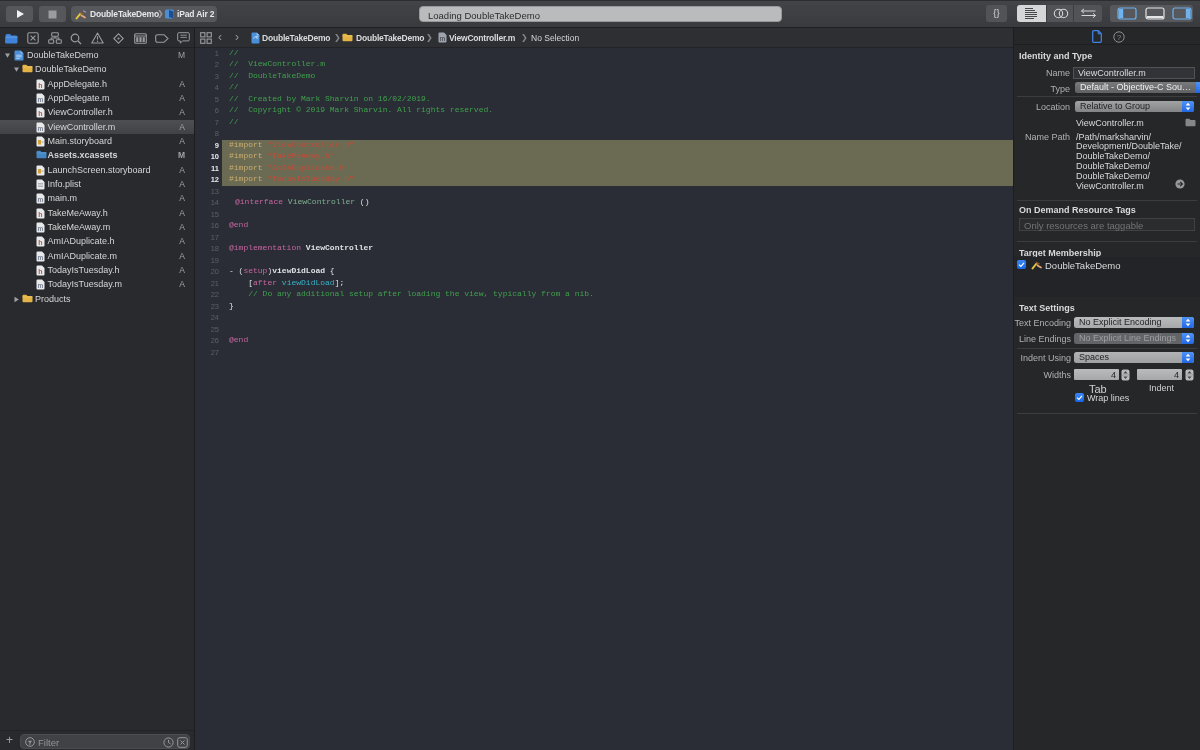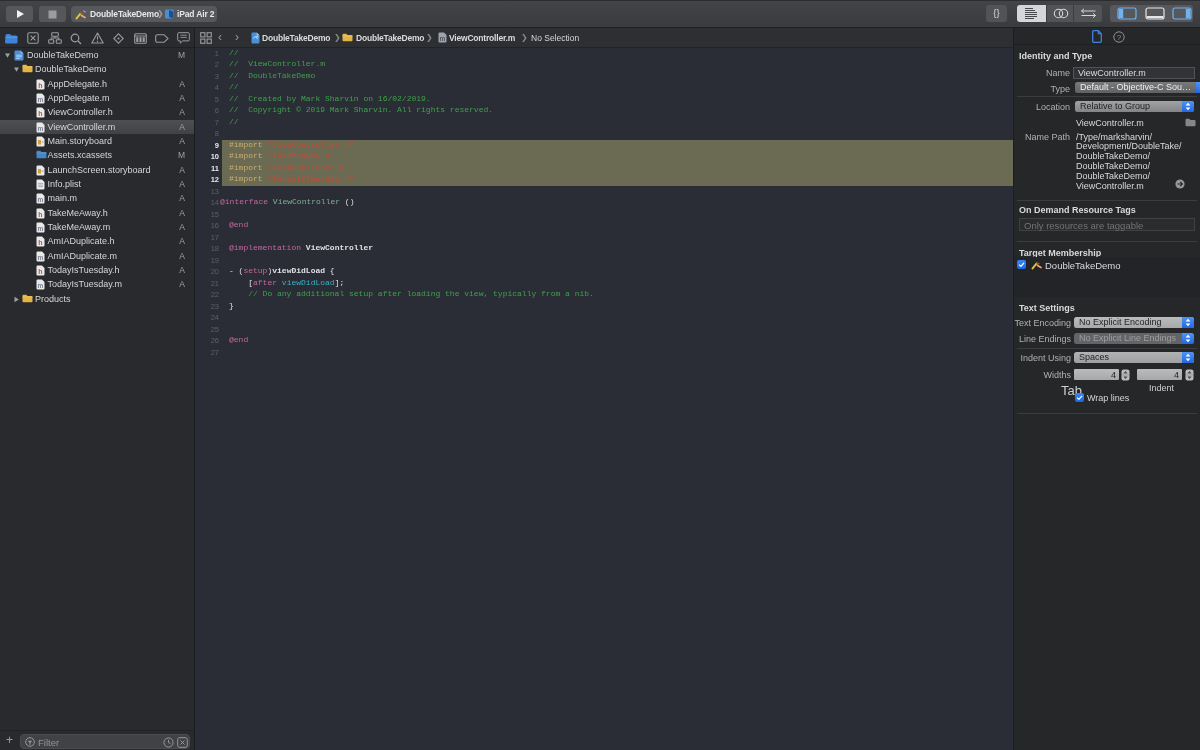--- a/index.html
+++ b/index.html
@@ -45,20 +45,23 @@
         <path d="M8.5 2 L10.5 3" stroke="#b08ad2" stroke-width="1.2" stroke-linecap="round"></path>
       </svg>
       <span class="abs" style="left:19px;top:0">DoubleTakeDemo</span>
       <span class="abs" style="left:86px;top:0;color:#9a9b9e;font-weight:normal;font-size:8px">❯</span>
       <svg class="abs" style="left:93px;top:3px" width="11" height="10">
         <rect x="1" y="0.5" width="9" height="9" rx="1.5" fill="#4a8fd6"></rect>
         <path d="M5 1 L9.5 2.5 L9.5 9.5 L5 8 Z" fill="#1d4e8f"></path>
       </svg>
       <span class="abs" style="left:106px;top:0">iPad Air 2</span>
     </div>
+<div class="abs" style="left:419px;top:6px;width:363px;height:16px;background:#b9bbbd;border-radius:4px;border:1px solid #97999b">
+      <span class="abs" style="left:8px;top:3px;font-size:9.5px;color:#2d2d2e">Loading DoubleTakeDemo</span>
+    </div>
 <div class="abs" style="left:986px;top:5px;width:21px;height:17px;background:#525357;border-radius:3px;color:#d9dadc;font-size:9.5px;text-align:center;line-height:16px">{}</div>
 <div class="abs" style="left:1017px;top:5px;width:85px;height:17px;background:#525357;border-radius:3px;overflow:hidden">
 <div class="abs" style="left:0;top:0;width:29px;height:17px;background:#d5d6d8">
         <svg width="29" height="17">
           <g stroke="#46474a" stroke-width="1">
             <line x1="8" y1="3.5" x2="16" y2="3.5"></line>
             <line x1="8" y1="5.5" x2="18" y2="5.5"></line>
             <line x1="8" y1="7.5" x2="20" y2="7.5"></line>
             <line x1="8" y1="9.5" x2="20" y2="9.5"></line>
             <line x1="8" y1="11.5" x2="20" y2="11.5"></line>
@@ -237,21 +240,21 @@
 <span class="abs" style="left:36.0px;top:2px">
           <svg width="9" height="11">
             <path d="M0.5 1.5 a1 1 0 0 1 1-1 h4.5 l2.5 2.5 v6.5 a1 1 0 0 1 -1 1 h-6 a1 1 0 0 1 -1-1 Z" fill="#e8e9ea"></path>
             <rect x="2" y="4" width="3" height="4.5" fill="#cfa13c"></rect>
             <path d="M5.5 6 L7.5 6" stroke="#8a8b8d" stroke-width="0.8"></path>
           </svg>
         </span>
 <span class="abs" style="left:47.5px">Main.storyboard</span>
 <span class="stat">A</span>
 </div>
-<div class="trow" style="top:100.31px;">
+<div class="trow" style="top:100.31px;font-weight:bold;">
 <span class="abs" style="left:36.0px;top:2px">
           <svg width="11" height="9">
             <path d="M0.5 1.8 a1 1 0 0 1 1-1 h2.8 l1.2 1.3 h4 a1 1 0 0 1 1 1 v4.1 a1 1 0 0 1 -1 1 h-8 a1 1 0 0 1 -1-1 Z" fill="#4586c4"></path>
             <path d="M0.5 3 h10" stroke="#64a0d6" stroke-width="0.7"></path>
           </svg>
         </span>
 <span class="abs" style="left:47.5px">Assets.xcassets</span>
 <span class="stat">M</span>
 </div>
 <div class="trow" style="top:114.64px;">
@@ -441,21 +444,21 @@
 <div class="gn gnb" style="top:139.50px">9</div>
 <div class="ln" style="left:229px;top:139.50px"><span class="imp">#import</span> <span class="str">"ViewController.h"</span></div>
 <div class="gn gnb" style="top:151.00px">10</div>
 <div class="ln" style="left:229px;top:151.00px"><span class="imp">#import</span> <span class="str">"TakeMeAway.h"</span></div>
 <div class="gn gnb" style="top:162.50px">11</div>
 <div class="ln" style="left:229px;top:162.50px"><span class="imp">#import</span> <span class="str">"AmIADuplicate.h"</span></div>
 <div class="gn gnb" style="top:174.00px">12</div>
 <div class="ln" style="left:229px;top:174.00px"><span class="imp">#import</span> <span class="str">"TodayIsTuesday.h"</span></div>
 <div class="gn" style="top:185.50px">13</div>
 <div class="gn" style="top:197.00px">14</div>
-<div class="ln" style="left:220px;top:197.00px"><span class="p">@interface</span> <span class="tg">ViewController</span> ()</div>
+<div class="ln" style="left:235px;top:197.00px"><span class="p">@interface</span> <span class="tg">ViewController</span> ()</div>
 <div class="gn" style="top:208.50px">15</div>
 <div class="gn" style="top:220.00px">16</div>
 <div class="ln" style="left:229px;top:220.00px"><span class="p">@end</span></div>
 <div class="gn" style="top:231.50px">17</div>
 <div class="gn" style="top:243.00px">18</div>
 <div class="ln" style="left:229px;top:243.00px"><span class="p">@implementation</span> <span class="wb">ViewController</span></div>
 <div class="gn" style="top:254.50px">19</div>
 <div class="gn" style="top:266.00px">20</div>
 <div class="ln" style="left:229px;top:266.00px">- (<span class="p">setup</span>)<span class="wb">viewDidLoad</span> {</div>
 <div class="gn" style="top:277.50px">21</div>
@@ -498,21 +501,21 @@
 <div class="pop" style="left:1075px;top:100.5px;width:119px;background:linear-gradient(#a2a3a5,#838486);color:#1f1f20">Relative to Group<span class="bluecap">
       <svg width="12" height="11">
         <path d="M6 1.8 L8.4 4.4 H3.6 Z M6 9.2 L8.4 6.6 H3.6 Z" fill="#fff"></path>
       </svg>
     </span></div>
 <div class="val" style="left:1076px;top:117.5px">ViewController.m</div>
 <svg class="abs" style="left:1185px;top:118px" width="11" height="9">
     <path d="M0.5 1.8 a1 1 0 0 1 1-1 h2.8 l1.2 1.3 h4 a1 1 0 0 1 1 1 v4.1 a1 1 0 0 1 -1 1 h-8 a1 1 0 0 1 -1-1 Z" fill="#85878b"></path>
   </svg>
 <div class="lbl" style="left:940px;top:131.5px;width:130px">Name Path</div>
-<div class="val" style="left:1076px;top:131.5px">/Type/marksharvin/</div>
+<div class="val" style="left:1076px;top:131.5px">/Path/marksharvin/</div>
 <div class="val" style="left:1076px;top:141.3px">Development/DoubleTake/</div>
 <div class="val" style="left:1076px;top:151.2px">DoubleTakeDemo/</div>
 <div class="val" style="left:1076px;top:161.0px">DoubleTakeDemo/</div>
 <div class="val" style="left:1076px;top:170.9px">DoubleTakeDemo/</div>
 <div class="val" style="left:1076px;top:180.7px">ViewController.m</div>
 <svg class="abs" style="left:1175px;top:179px" width="10" height="10">
     <circle cx="5" cy="5" r="4.6" fill="#97989b"></circle>
     <path d="M2.5 5 H7 M5.2 2.8 L7.4 5 L5.2 7.2" stroke="#262729" stroke-width="1.1" fill="none"></path>
   </svg>
 <div class="divi" style="top:200px"></div>
@@ -568,20 +571,20 @@
 <div class="abs" style="left:1137px;top:369px;width:45px;height:11px;background:linear-gradient(#babbbd,#a7a8aa);border-radius:1px">
     <span class="abs" style="right:3px;top:0.5px;font-size:9px;color:#242425">4</span>
   </div>
 <span class="abs" style="left:1185px;top:368.5px">
     <svg width="9" height="12">
       <rect x="0.5" y="0.5" width="8" height="11" rx="2" fill="#b9babc"></rect>
       <path d="M4.5 2 L6.6 4.4 H2.4 Z M4.5 10 L6.6 7.6 H2.4 Z" fill="#4a4b4d"></path>
       <path d="M1 6 h7" stroke="#8e8f91" stroke-width="0.7"></path>
     </svg>
   </span>
-<div class="abs" style="left:1061px;top:382.5px;font-size:13px;color:#cfd0d2">Tab</div>
+<div class="abs" style="left:1089px;top:382.5px;font-size:11px;color:#cfd0d2">Tab</div>
 <div class="abs" style="left:1149px;top:382.5px;font-size:9px;color:#cfd0d2">Indent</div>
 <div class="abs" style="left:1074.5px;top:393px;width:9px;height:9px;background:linear-gradient(#3b86f6,#1667e8);border-radius:2px">
     <svg width="9" height="9">
       <path d="M2 4.6 L3.9 6.4 L7 2.8" stroke="#fff" stroke-width="1.2" fill="none"></path>
     </svg>
   </div>
 <div class="abs" style="left:1087px;top:393px;font-size:9px;color:#d5d6d8">Wrap lines</div>
 <div class="divi" style="top:413px"></div>
 </body></html>

